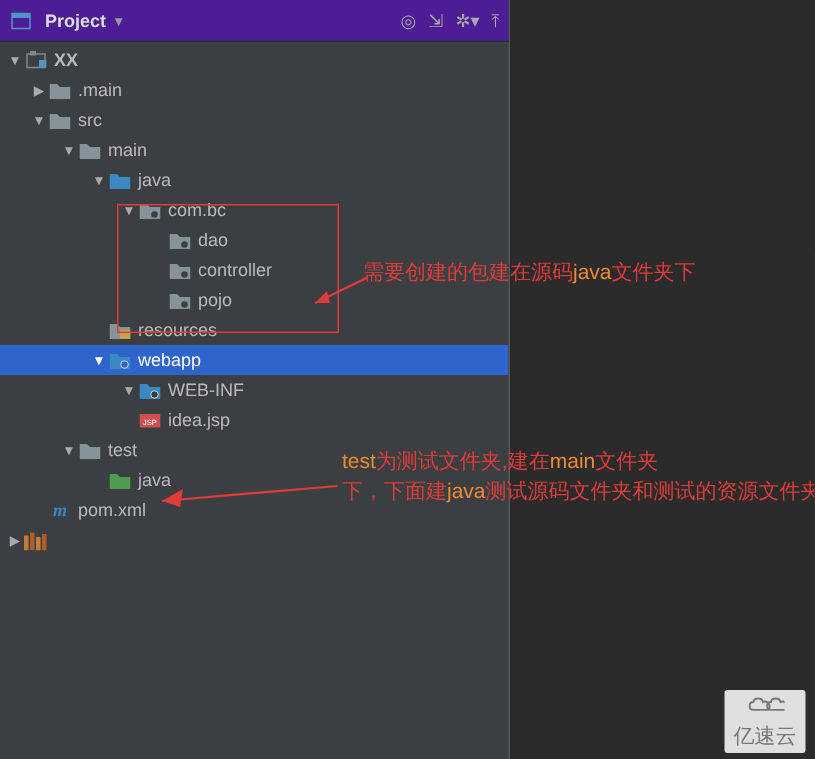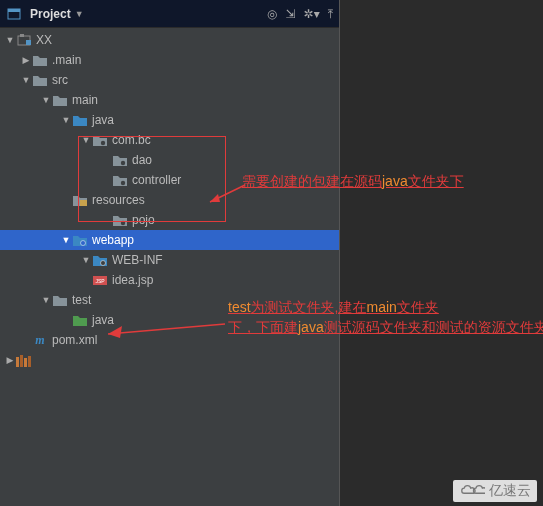--- a/index.html
+++ b/index.html
@@ -23,21 +23,21 @@
   }
   .right-area {
     flex: 1;
     background: #2b2b2b;
     position: relative;
   }
   .toolbar {
     display: flex;
     align-items: center;
     height: 28px;
-    background: #0f172a;
+    background: #4c1d95;
     border-bottom: 1px solid #2b2b2b;
     padding: 0 6px;
     gap: 4px;
   }
   .toolbar-left { display: flex; align-items: center; gap: 4px; flex: 1; }
   .toolbar-right { display: flex; align-items: center; gap: 8px; color: #aaa; }
   .proj-label { color: #ddd; font-weight: bold; }
   .dropdown-arrow { color: #999; font-size: 9px; }
   .tool-icon { color: #aaa; cursor: pointer; }
   .tree {
@@ -94,37 +94,38 @@
     pointer-events: none;
     z-index: 10;
   }
   .annotation {
     position: absolute;
     color: #e03b3b;
     font-size: 14px;
     line-height: 1.4;
     z-index: 20;
     pointer-events: none;
-    text-decoration: underline;
   }
   .annotation .orange { color: #f08b30; }
   .arrow-svg { position: absolute; z-index: 15; pointer-events: none; }
 
   .watermark {
     position: absolute;
     right: 6px;
     bottom: 4px;
     display: flex;
+    align-items: center;
     gap: 4px;
     color: #777;
     font-size: 14px;
     z-index: 30;
     background: rgba(255,255,255,.85);
     padding: 2px 6px;
     border-radius: 2px;
+    flex-direction: column;
   }
   .watermark svg { width: 26px; height: 16px; }
 </style>
 </head>
 <body>
 
 <div class="container">
   <div class="panel">
 
     <div class="toolbar">
@@ -151,21 +152,21 @@
       <div class="row">
         <span class="indent" style="width:4px"></span>
         <span class="arrow">▼</span>
         <span class="icon">
           <svg width="14" height="14" viewBox="0 0 14 14">
               <rect x="1" y="3" width="12" height="9" fill="#3c3f41" stroke="#888"></rect>
               <rect x="3" y="1" width="4" height="3" fill="#888"></rect>
               <rect x="9" y="7" width="5" height="5" fill="#5394c4"></rect>
             </svg>
         </span>
-        <span class="label" style="font-weight:normal">XX</span>
+        <span class="label" style="font-weight:bold">XX</span>
       </div>
 
       <div class="row">
         <span class="indent" style="width:20px"></span>
         <span class="arrow">▶</span>
         <span class="icon folder-dir">
           <svg width="14" height="12" viewBox="0 0 14 12">
               <path d="M0 2h5l2 2h7v8H0z" fill="#87939a"></path>
             </svg>
         </span>
@@ -233,39 +234,39 @@
         <span class="icon folder-pkg">
           <svg width="14" height="12" viewBox="0 0 14 12">
               <path d="M0 2h5l2 2h7v8H0z" fill="#87939a"></path>
               <circle cx="10" cy="9" r="2.2" fill="#3c3f41"></circle>
             </svg>
         </span>
         <span class="label">controller</span>
       </div>
 
       <div class="row">
+        <span class="indent" style="width:112px"></span>
+        <span class="icon folder-pkg">
+          <svg width="14" height="12" viewBox="0 0 14 12">
+              <path d="M0 2h5l2 2h7v8H0z" fill="#87939a"></path>
+              <circle cx="10" cy="9" r="2.2" fill="#3c3f41"></circle>
+            </svg>
+        </span>
+        <span class="label">pojo</span>
+      </div>
+
+      <div class="row">
         <span class="indent" style="width:72px"></span>
         <span class="icon folder-res">
           <svg width="14" height="12" viewBox="0 0 14 12">
               <path d="M0 2h5l2 2h7v8H0z" fill="#87939a"></path>
               <rect x="7" y="6" width="7" height="6" fill="#c8a24d"></rect>
             </svg>
         </span>
         <span class="label">resources</span>
-      </div>
-
-      <div class="row">
-        <span class="indent" style="width:112px"></span>
-        <span class="icon folder-pkg">
-          <svg width="14" height="12" viewBox="0 0 14 12">
-              <path d="M0 2h5l2 2h7v8H0z" fill="#87939a"></path>
-              <circle cx="10" cy="9" r="2.2" fill="#3c3f41"></circle>
-            </svg>
-        </span>
-        <span class="label">pojo</span>
       </div>
 
       <div class="row selected">
         <span class="indent" style="width:60px"></span>
         <span class="arrow">▼</span>
         <span class="icon folder-web">
           <svg width="14" height="12" viewBox="0 0 14 12">
               <path d="M0 2h5l2 2h7v8H0z" fill="#3b88c3"></path>
               <circle cx="10" cy="9" r="2.5" fill="#2f65ca" stroke="#fff" stroke-width="0.5"></circle>
             </svg>

